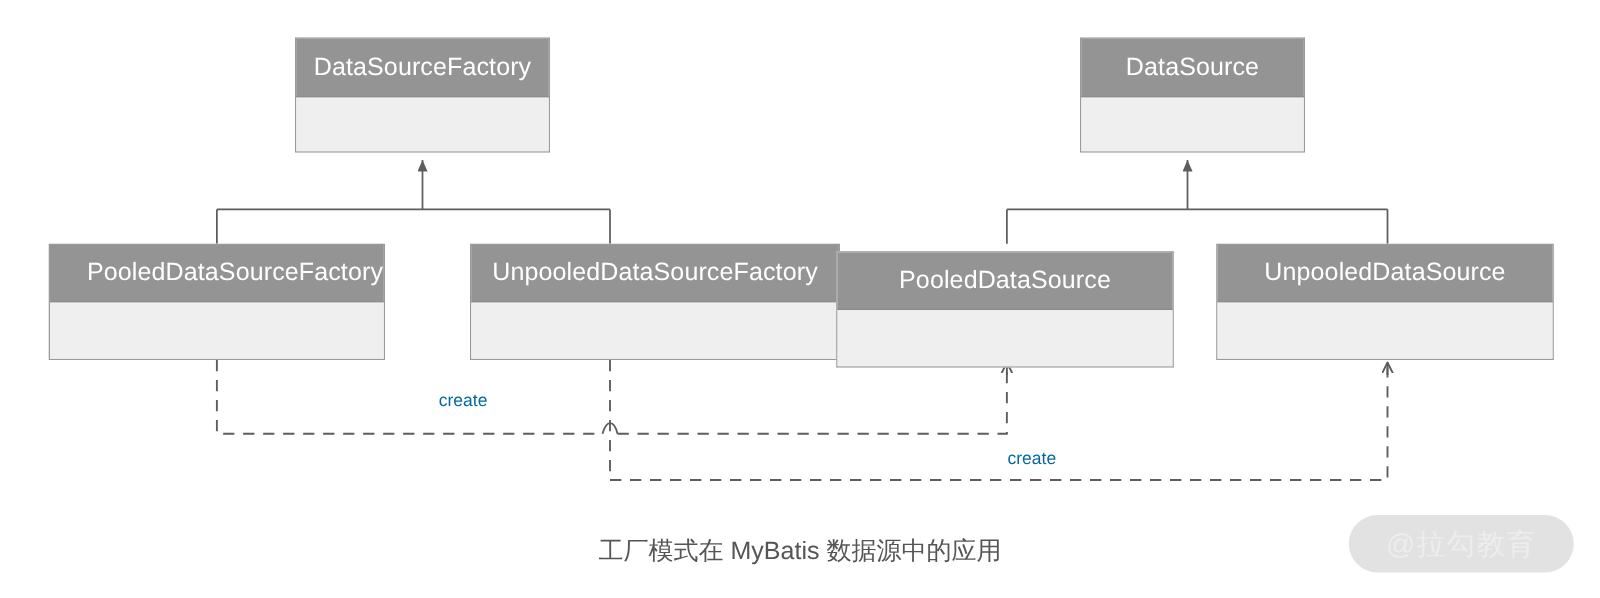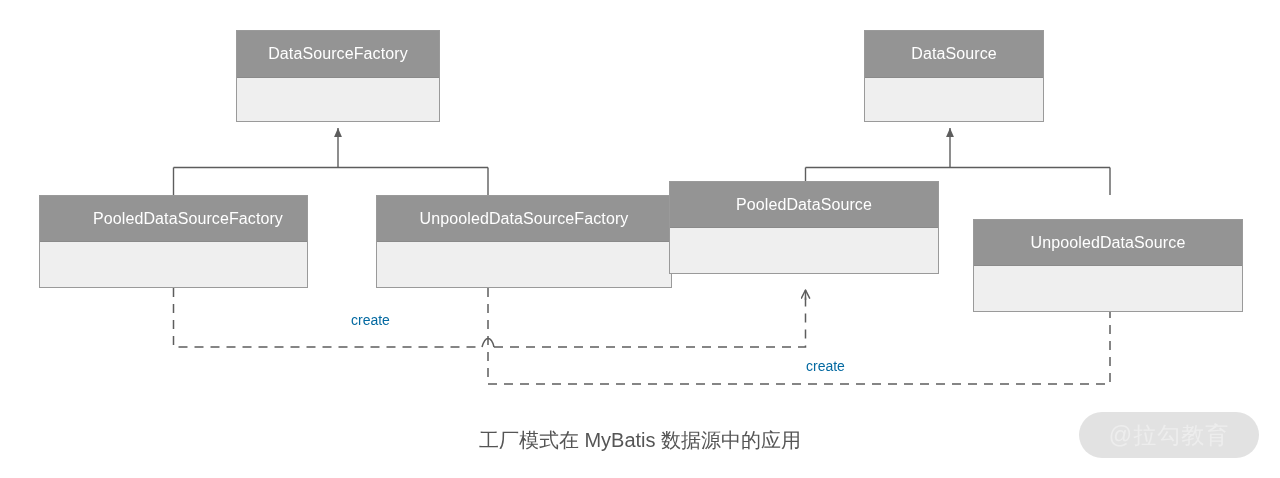--- a/index.html
+++ b/index.html
@@ -33,21 +33,21 @@
   }
   .uml-class-header {
     box-sizing: border-box;
     width: 100%;
     background: #949494;
     color: #ffffff;
     border-bottom: 1px solid #8a8a8a;
     display: flex;
     align-items: center;
     justify-content: center;
-    font-size: 16px;
+    font-size: 20px;
     letter-spacing: 0.1px;
     white-space: nowrap;
   }
   .uml-class-body {
     box-sizing: border-box;
     width: 100%;
     background: #efefef;
   }
 
   
@@ -150,26 +150,26 @@
   <div class="uml-class" style="left:39px;top:195px;width:269px;height:93px;">
     <div class="uml-class-header" style="height:46px;padding-left:29px;">PooledDataSourceFactory</div>
     <div class="uml-class-body" style="height:45px;"></div>
   </div>
 
   <div class="uml-class" style="left:340px;top:195px;width:296px;height:93px;margin-left:36px;">
     <div class="uml-class-header" style="height:46px;">UnpooledDataSourceFactory</div>
     <div class="uml-class-body" style="height:45px;"></div>
   </div>
 
-  <div class="uml-class" style="left:669px;top:181px;width:270px;height:93px;">
+  <div class="uml-class" style="left:669px;top:201px;width:270px;height:93px;">
     <div class="uml-class-header" style="height:46px;">PooledDataSource</div>
     <div class="uml-class-body" style="height:45px;"></div>
   </div>
 
-  <div class="uml-class" style="left:973px;top:195px;width:270px;height:93px;margin-top:24px;">
+  <div class="uml-class" style="left:973px;top:195px;width:270px;height:93px;">
     <div class="uml-class-header" style="height:46px;">UnpooledDataSource</div>
     <div class="uml-class-body" style="height:45px;"></div>
   </div>
 
   <div class="edge-label" style="left:351px;top:312px;">create</div>
 
   <div class="edge-label" style="left:806px;top:358px;">create</div>
 
   <div id="diagram-caption">工厂模式在 MyBatis 数据源中的应用</div>
 

